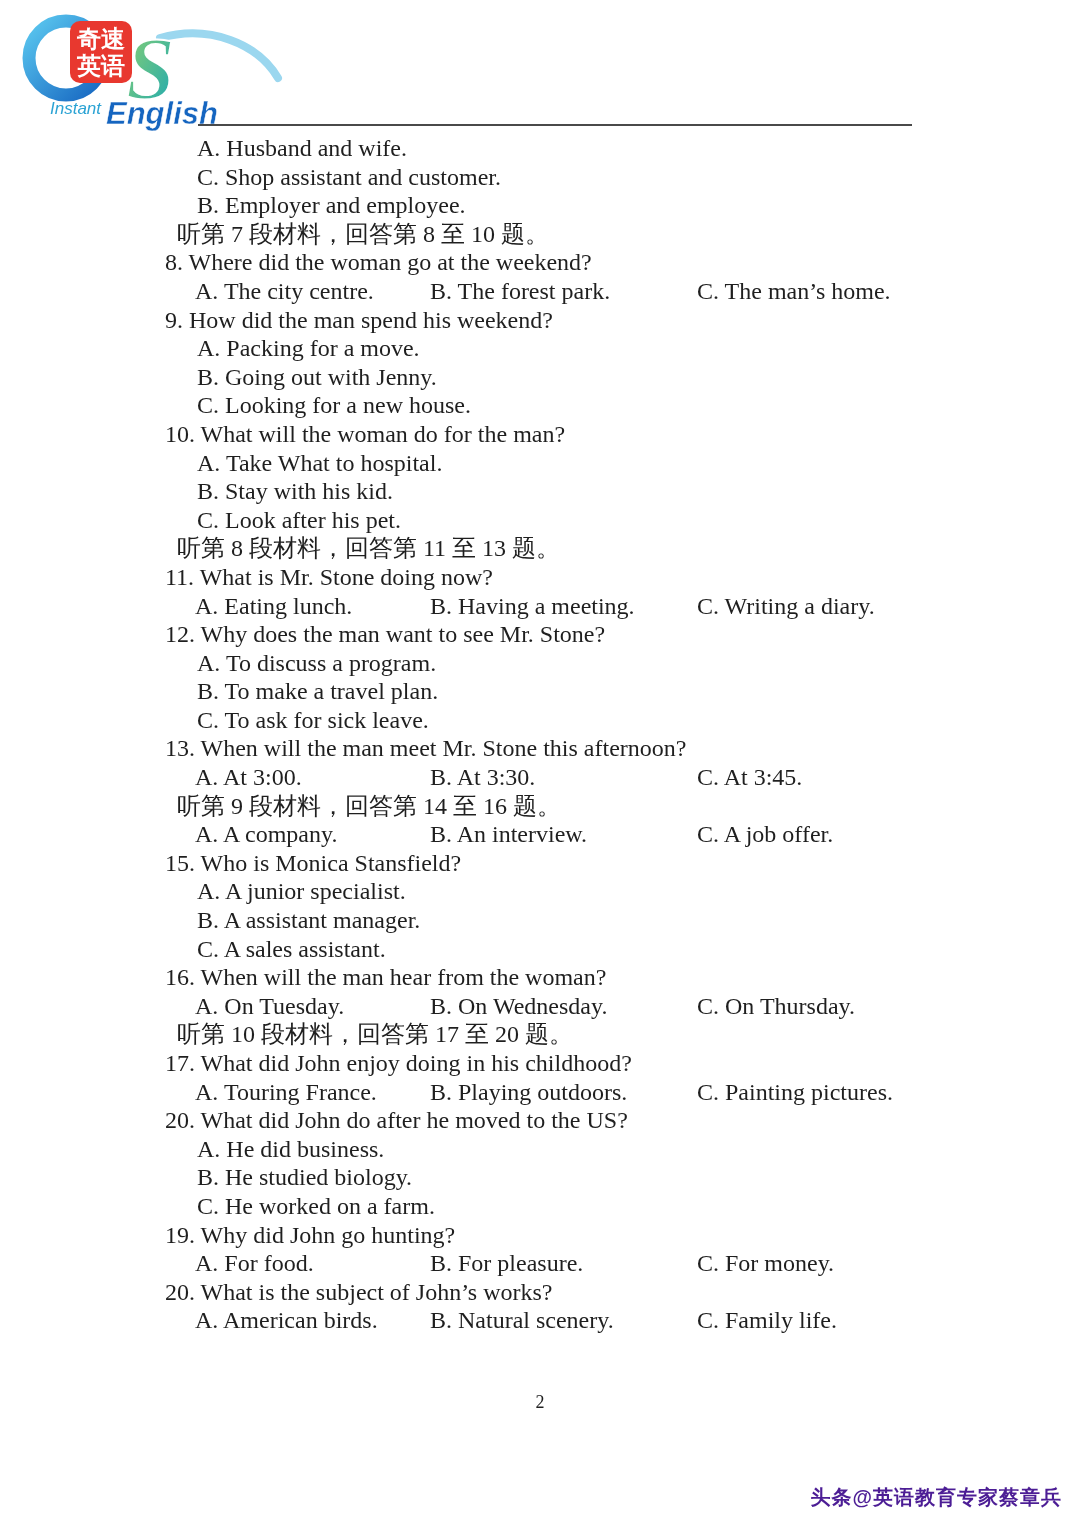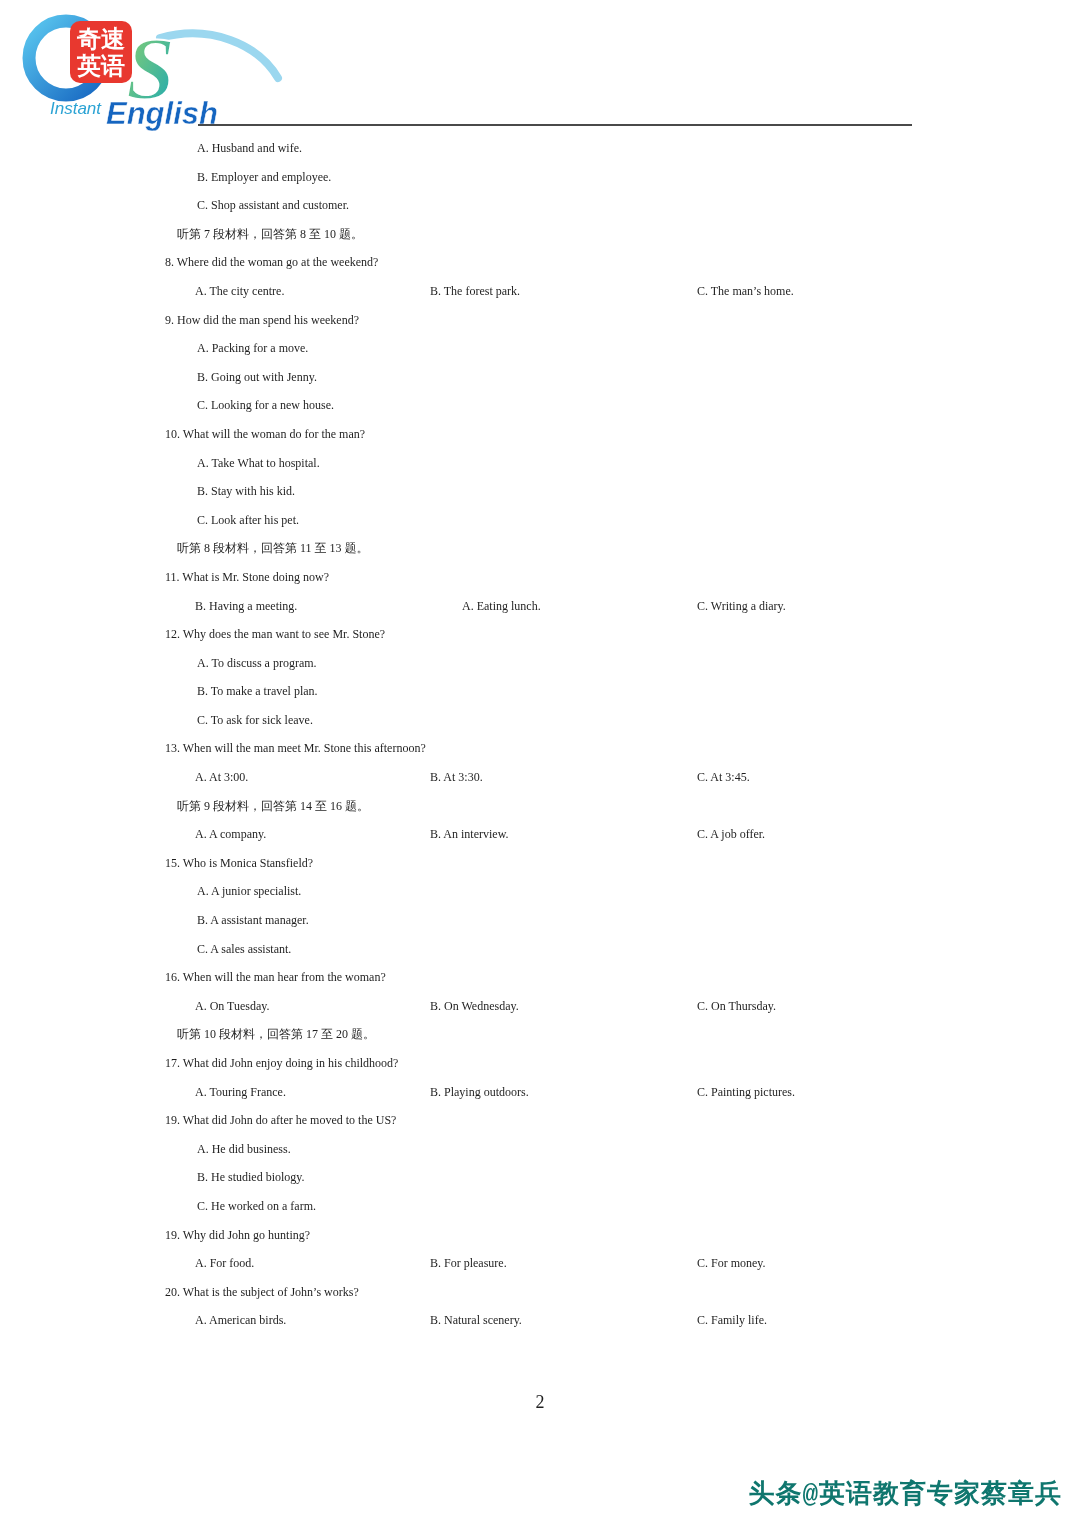--- a/index.html
+++ b/index.html
@@ -25,21 +25,21 @@
     top: 124px; left: 198px;
     width: 714px; height: 2px;
     background: #4a4a4a;
   }
   .content {
     position: absolute;
     top: 134px; left: 165px;
     width: 800px;
   }
   .line {
-    font-size: 12px;
+    font-size: 24px;
     line-height: 28.6px;
     height: 28.6px;
     white-space: pre;
   }
   .line.option { padding-left: 32px; }
   .line.question { padding-left: 0; }
   .line.section { padding-left: 12px; }
   .line.options_row { display: flex; padding-left: 30px; }
   .opt-col { display: inline-block; white-space: pre; }
   .opt-col.col0 { width: 235px; }
@@ -48,24 +48,24 @@
     position: absolute;
     top: 1392px; left: 0;
     width: 100%;
     text-align: center;
     font-size: 18px;
     color: #1f1f1f;
   }
   .watermark {
     position: absolute;
     right: 18px; bottom: 16px;
-    font-family: Liberation Mono, monospace;
+    font-family: Liberation Sans, sans-serif;
     font-weight: 700;
-    font-size: 26px;
-    color: #0f766e;
+    font-size: 20px;
+    color: #4c1d95;
     letter-spacing: 1px;
   }
 </style>
 </head>
 <body>
 
 <div class="page">
 
   <div class="logo">
     <svg viewBox="0 0 300 125" width="300" height="125">
@@ -87,54 +87,54 @@
       <text x="91" y="68" font-size="24" font-weight="bold" fill="#ffffff" text-anchor="middle" font-family="Liberation Sans, sans-serif">英语</text>
       <text x="40" y="108" font-size="17" font-style="italic" fill="#2ba3d4" font-family="Liberation Sans, sans-serif">Instant</text>
       <text x="96" y="118" font-size="31" font-weight="bold" font-style="italic" fill="#1565c0" stroke="#ffffff" stroke-width="0.5" font-family="Liberation Sans, sans-serif">English</text>
     </svg>
   </div>
 
   <div class="header-rule"></div>
 
   <div class="content">
       <div class="line option">A. Husband and wife.</div>
+      <div class="line option">C. Shop assistant and customer.</div>
       <div class="line option">B. Employer and employee.</div>
-      <div class="line option">C. Shop assistant and customer.</div>
       <div class="line section">听第 7 段材料，回答第 8 至 10 题。</div>
       <div class="line question">8. Where did the woman go at the weekend?</div>
       <div class="line options_row"><span class="opt-col col0">A. The city centre.</span><span class="opt-col col1">B. The forest park.</span><span class="opt-col col2">C. The man’s home.</span></div>
       <div class="line question">9. How did the man spend his weekend?</div>
       <div class="line option">A. Packing for a move.</div>
       <div class="line option">B. Going out with Jenny.</div>
       <div class="line option">C. Looking for a new house.</div>
       <div class="line question">10. What will the woman do for the man?</div>
       <div class="line option">A. Take What to hospital.</div>
       <div class="line option">B. Stay with his kid.</div>
       <div class="line option">C. Look after his pet.</div>
       <div class="line section">听第 8 段材料，回答第 11 至 13 题。</div>
       <div class="line question">11. What is Mr. Stone doing now?</div>
-      <div class="line options_row"><span class="opt-col col1">B. Having a meeting.</span><span class="opt-col col0">A. Eating lunch.</span><span class="opt-col col2">C. Writing a diary.</span></div>
+      <div class="line options_row"><span class="opt-col col0">A. Eating lunch.</span><span class="opt-col col1">B. Having a meeting.</span><span class="opt-col col2">C. Writing a diary.</span></div>
       <div class="line question">12. Why does the man want to see Mr. Stone?</div>
       <div class="line option">A. To discuss a program.</div>
       <div class="line option">B. To make a travel plan.</div>
       <div class="line option">C. To ask for sick leave.</div>
       <div class="line question">13. When will the man meet Mr. Stone this afternoon?</div>
       <div class="line options_row"><span class="opt-col col0">A. At 3:00.</span><span class="opt-col col1">B. At 3:30.</span><span class="opt-col col2">C. At 3:45.</span></div>
       <div class="line section">听第 9 段材料，回答第 14 至 16 题。</div>
       <div class="line options_row"><span class="opt-col col0">A. A company.</span><span class="opt-col col1">B. An interview.</span><span class="opt-col col2">C. A job offer.</span></div>
       <div class="line question">15. Who is Monica Stansfield?</div>
       <div class="line option">A. A junior specialist.</div>
       <div class="line option">B. A assistant manager.</div>
       <div class="line option">C. A sales assistant.</div>
       <div class="line question">16. When will the man hear from the woman?</div>
       <div class="line options_row"><span class="opt-col col0">A. On Tuesday.</span><span class="opt-col col1">B. On Wednesday.</span><span class="opt-col col2">C. On Thursday.</span></div>
       <div class="line section">听第 10 段材料，回答第 17 至 20 题。</div>
       <div class="line question">17. What did John enjoy doing in his childhood?</div>
       <div class="line options_row"><span class="opt-col col0">A. Touring France.</span><span class="opt-col col1">B. Playing outdoors.</span><span class="opt-col col2">C. Painting pictures.</span></div>
-      <div class="line question">19. What did John do after he moved to the US?</div>
+      <div class="line question">20. What did John do after he moved to the US?</div>
       <div class="line option">A. He did business.</div>
       <div class="line option">B. He studied biology.</div>
       <div class="line option">C. He worked on a farm.</div>
       <div class="line question">19. Why did John go hunting?</div>
       <div class="line options_row"><span class="opt-col col0">A. For food.</span><span class="opt-col col1">B. For pleasure.</span><span class="opt-col col2">C. For money.</span></div>
       <div class="line question">20. What is the subject of John’s works?</div>
       <div class="line options_row"><span class="opt-col col0">A. American birds.</span><span class="opt-col col1">B. Natural scenery.</span><span class="opt-col col2">C. Family life.</span></div>
     </div>
 
   <div class="page-number">2</div>

